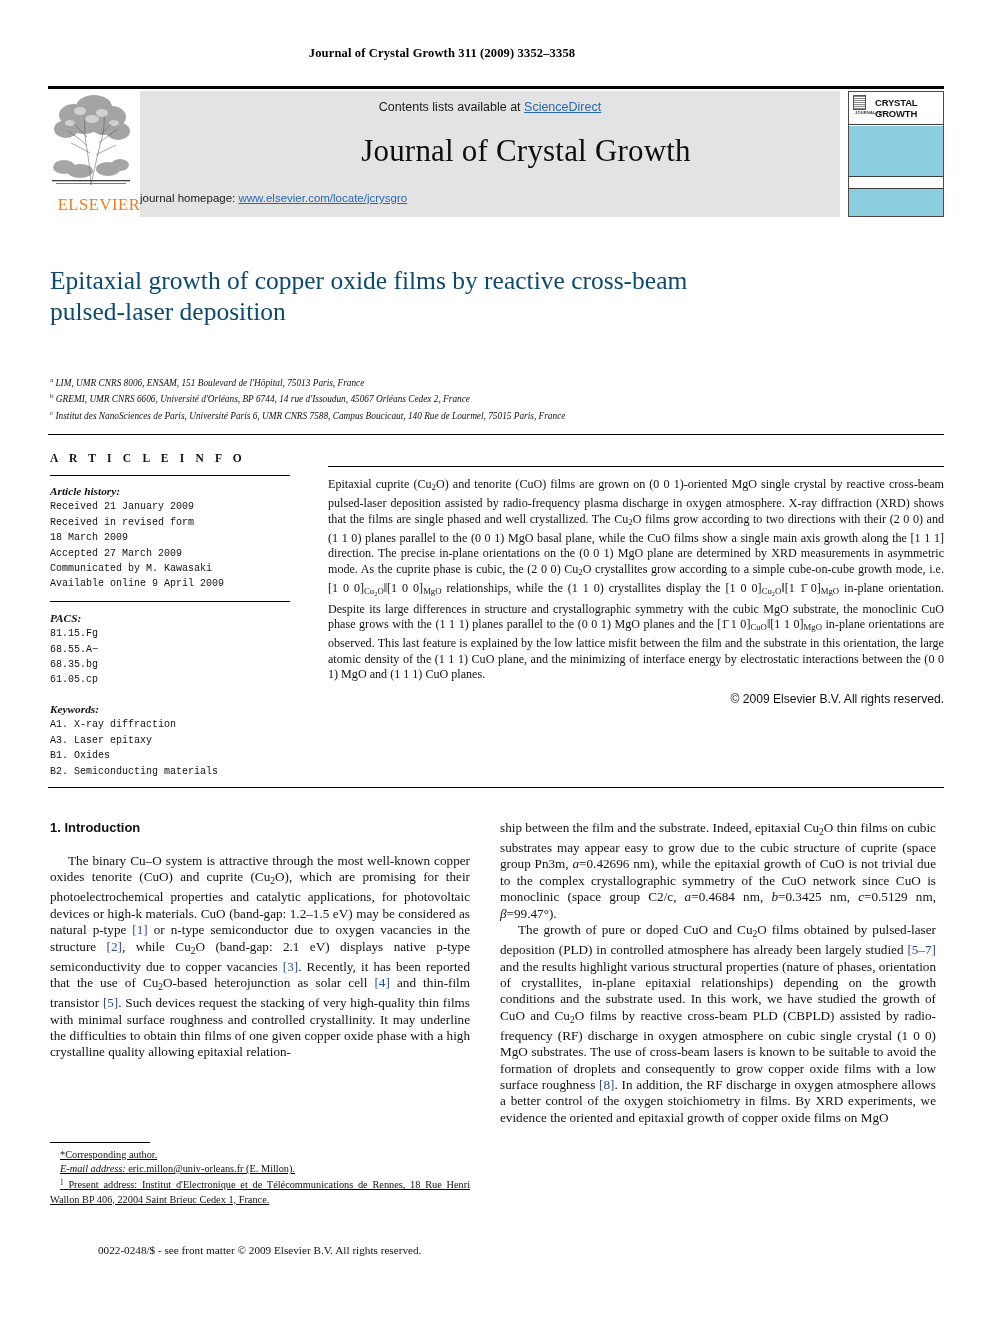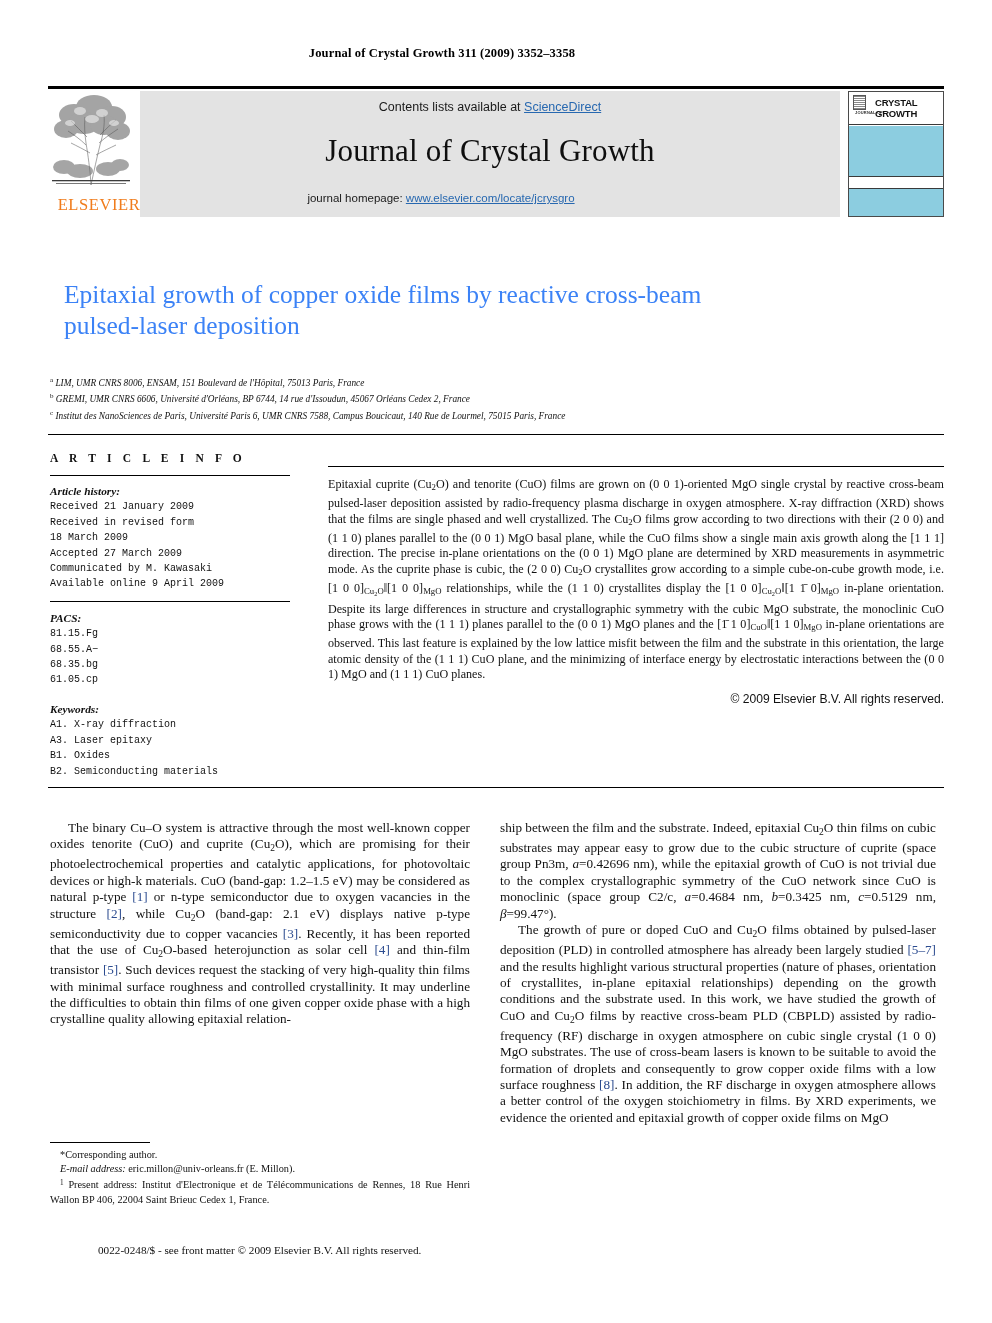--- a/index.html
+++ b/index.html
@@ -92,26 +92,27 @@
   }
   .journal-title {
     position: absolute;
     left: 0; top: 42px;
     width: 700px;
     text-align: center;
     font-family: "Liberation Serif", serif;
     font-size: 31px;
     color: #0e0e0e;
     letter-spacing: 0.2px;
+    padding-left: 36px;
   }
   .homepage-line {
     position: absolute;
     left: 0; top: 101px;
     width: 602px;
-    text-align: center;
+    text-align: left;
     font-family: "Liberation Sans", sans-serif;
     font-size: 11.5px;
     color: #1a1a1a;
   }
   .homepage-line .url { color: #2768b0; }
 
   .cover-thumb {
     position: absolute;
     left: 800px; top: 5px;
     width: 96px;
@@ -182,22 +183,22 @@
   .title-block {
     position: absolute;
     left: 50px; top: 265px;
     width: 700px;
   }
   .paper-title {
     font-family: "Liberation Serif", serif;
     font-size: 25.5px;
     line-height: 31px;
     font-weight: normal;
-    color: #3b82f6;
-    margin: 14px;
+    color: #0c4a6e;
+    margin: 0;
   }
   .authors {
     margin-top: 14px;
     font-family: "Liberation Serif", serif;
     font-size: 16.5px;
     color: #111;
   }
   .authors sup { font-size: 10px; vertical-align: super; }
 
   .affiliations {
@@ -312,20 +313,21 @@
     margin: 0;
   }
   .body-text.indent { text-indent: 18px; }
   .ref { color: #2b4b8f; }
 
   
   .footnote-block {
     position: absolute;
     left: 50px; top: 1142px;
     width: 420px;
+    text-decoration: underline;
   }
   .fn-rule {
     width: 100px; height: 1px;
     background: #000;
     margin-bottom: 5px;
   }
   .fn-text {
     font-family: "Liberation Serif", serif;
     font-size: 10.3px;
     line-height: 14.2px;
@@ -458,20 +460,21 @@
 
   <div class="abstract-col">
     <div class="abstract-rule"></div>
     <div class="abstract-text">Epitaxial cuprite (Cu<sub>2</sub>O) and tenorite (CuO) films are grown on (0 0 1)-oriented MgO single crystal by reactive cross-beam pulsed-laser deposition assisted by radio-frequency plasma discharge in oxygen atmosphere. X-ray diffraction (XRD) shows that the films are single phased and well crystallized. The Cu<sub>2</sub>O films grow according to two directions with their (2 0 0) and (1 1 0) planes parallel to the (0 0 1) MgO basal plane, while the CuO films show a single main axis growth along the [1 1 1] direction. The precise in-plane orientations on the (0 0 1) MgO plane are determined by XRD measurements in asymmetric mode. As the cuprite phase is cubic, the (2 0 0) Cu<sub>2</sub>O crystallites grow according to a simple cube-on-cube growth mode, i.e. [1 0 0]<sub>Cu<sub>2</sub>O</sub>‖[1 0 0]<sub>MgO</sub> relationships, while the (1 1 0) crystallites display the [1 0 0]<sub>Cu<sub>2</sub>O</sub>‖[1 1̄ 0]<sub>MgO</sub> in-plane orientation. Despite its large differences in structure and crystallographic symmetry with the cubic MgO substrate, the monoclinic CuO phase grows with the (1 1 1) planes parallel to the (0 0 1) MgO planes and the [1̄ 1 0]<sub>CuO</sub>‖[1 1 0]<sub>MgO</sub> in-plane orientations are observed. This last feature is explained by the low lattice misfit between the film and the substrate in this orientation, the large atomic density of the (1 1 1) CuO plane, and the minimizing of interface energy by electrostatic interactions between the (0 0 1) MgO and (1 1 1) CuO planes.</div>
     <div class="copyright">© 2009 Elsevier B.V. All rights reserved.</div>
   </div>
 
   <div class="band-rule-bottom"></div>
 
   <div class="col-left">
+    <h2 class="h2">1. Introduction</h2>
     <p class="body-text indent">The binary Cu–O system is attractive through the most well-known copper oxides tenorite (CuO) and cuprite (Cu<sub>2</sub>O), which are promising for their photoelectrochemical properties and catalytic applications, for photovoltaic devices or high-k materials. CuO (band-gap: 1.2–1.5 eV) may be considered as natural p-type <span class="ref">[1]</span> or n-type semiconductor due to oxygen vacancies in the structure <span class="ref">[2]</span>, while Cu<sub>2</sub>O (band-gap: 2.1 eV) displays native p-type semiconductivity due to copper vacancies <span class="ref">[3]</span>. Recently, it has been reported that the use of Cu<sub>2</sub>O-based heterojunction as solar cell <span class="ref">[4]</span> and thin-film transistor <span class="ref">[5]</span>. Such devices request the stacking of very high-quality thin films with minimal surface roughness and controlled crystallinity. It may underline the difficulties to obtain thin films of one given copper oxide phase with a high crystalline quality allowing epitaxial relation-</p>
   </div>
 
   <div class="col-right">
     <p class="body-text">ship between the film and the substrate. Indeed, epitaxial Cu<sub>2</sub>O thin films on cubic substrates may appear easy to grow due to the cubic structure of cuprite (space group Pn3m, <em>a</em>=0.42696 nm), while the epitaxial growth of CuO is not trivial due to the complex crystallographic symmetry of the CuO network since CuO is monoclinic (space group C2/c, <em>a</em>=0.4684 nm, <em>b</em>=0.3425 nm, <em>c</em>=0.5129 nm, <em>β</em>=99.47°).</p>
     <p class="body-text indent">The growth of pure or doped CuO and Cu<sub>2</sub>O films obtained by pulsed-laser deposition (PLD) in controlled atmosphere has already been largely studied <span class="ref">[5–7]</span> and the results highlight various structural properties (nature of phases, orientation of crystallites, in-plane epitaxial relationships) depending on the growth conditions and the substrate used. In this work, we have studied the growth of CuO and Cu<sub>2</sub>O films by reactive cross-beam PLD (CBPLD) assisted by radio-frequency (RF) discharge in oxygen atmosphere on cubic single crystal (1 0 0) MgO substrates. The use of cross-beam lasers is known to be suitable to avoid the formation of droplets and consequently to grow copper oxide films with a low surface roughness <span class="ref">[8]</span>. In addition, the RF discharge in oxygen atmosphere allows a better control of the oxygen stoichiometry in films. By XRD experiments, we evidence the oriented and epitaxial growth of copper oxide films on MgO</p>
   </div>
 
   <div class="footnote-block">
     <div class="fn-rule"></div>

